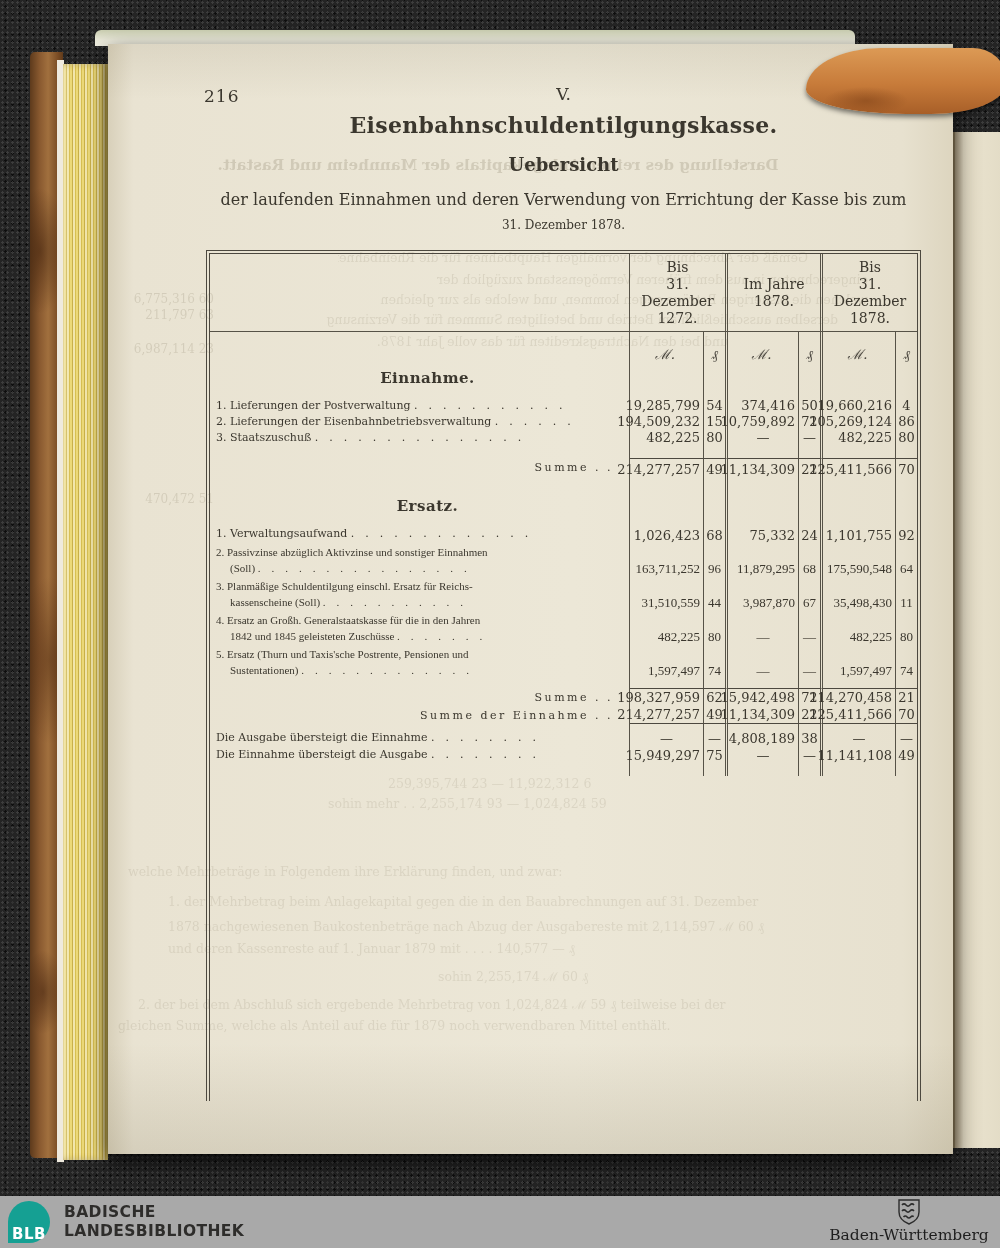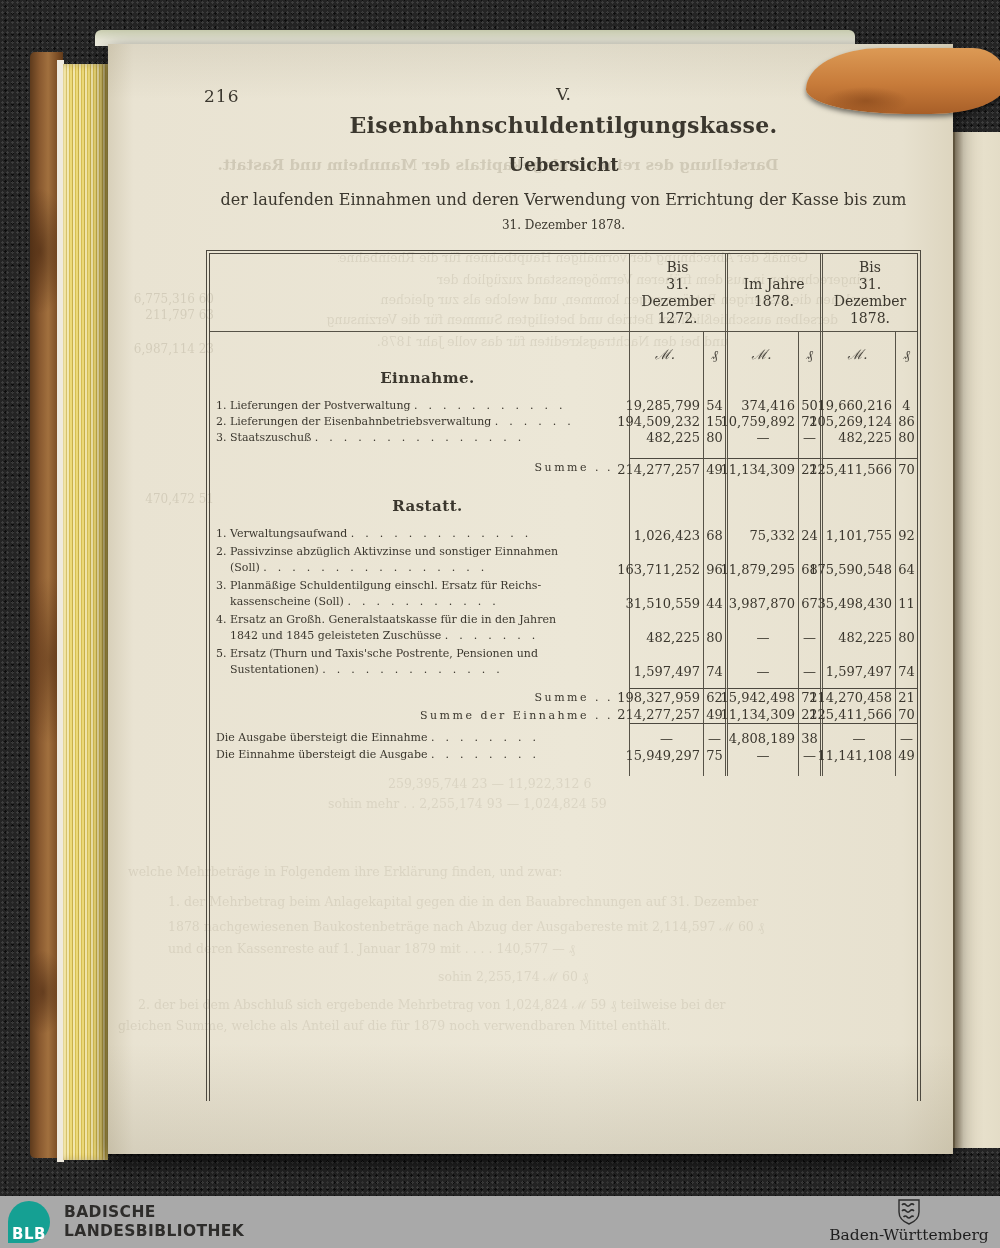--- a/index.html
+++ b/index.html
@@ -57,21 +57,21 @@
   .lc{width:420px;border-right:1px solid #565247;padding:0 4px 0 20px;text-indent:-14px;
       white-space:pre-line;font-size:11px;line-height:16px;}
   .m1{width:74px;} .p1{width:24px;} .m2{width:71px;} .p2{width:24px;} .m3{width:73px;} .p3{width:21px;}
   .vm{border-right:1px solid #565247;display:flex;justify-content:flex-end;align-items:flex-end;
       padding:0 3px 1px 0;font-size:13px;}
   .vp{display:flex;justify-content:center;align-items:flex-end;padding-bottom:1px;font-size:13px;}
   .dbl{border-right:3px double #565247;}
   .nob{border-right:none;}
   .dash{justify-content:center;padding-right:0;}
   .r-gh{height:78px;} .r-cur{height:32px;} .r-sec{height:20px;} .r-i{height:16px;}
-  .r-e1{height:18px;} .r-e2{height:34px;} .r-sum{height:20px;} .r-sum2{height:18px;} .r-b{height:17px;}
+  .r-e1{height:18px;} .r-e2{height:34px;font-family:Liberation Serif, serif;} .r-sum{height:20px;} .r-sum2{height:18px;} .r-b{height:17px;}
   .sp6{height:6px;} .sp8{height:8px;} .sp12{height:12px;} .sp20{height:20px;}
   .hcell{display:flex;flex-direction:column;justify-content:center;text-align:center;
       font-size:14px;line-height:17px;border-bottom:1px solid #565247;}
   .g1{width:98px;border-right:3px double #565247;}
   .g2{width:95px;border-right:3px double #565247;}
   .g3{width:94px;border-right:none;}
   .hlbl{border-right:1px solid #565247;border-bottom:1px solid #565247;width:420px;}
   .cur{font-style:italic;font-size:13.5px;color:#45413a;}
   .sec-h{text-align:center;font-weight:bold;font-size:15px;text-indent:0;letter-spacing:.5px;}
   .sum-l{text-align:right;padding-right:12px;text-indent:0;letter-spacing:2.5px;display:block;line-height:19px;}
@@ -246,21 +246,21 @@
           <div class="c lc"></div>
           <div class="c vm m1"></div>
           <div class="c vp p1 dbl"></div>
           <div class="c vm m2"></div>
           <div class="c vp p2 dbl"></div>
           <div class="c vm m3"></div>
           <div class="c vp p3 nob"></div>
         </div>
 
       <div class="trow r-sec">
-        <div class="c lc sec-h">Rastatt.</div>
+        <div class="c lc sec-h">Ersatz.</div>
         <div class="c vm m1"></div>
           <div class="c vp p1 dbl"></div>
           <div class="c vm m2"></div>
           <div class="c vp p2 dbl"></div>
           <div class="c vm m3"></div>
           <div class="c vp p3 nob"></div>
       </div>
 
       <div class="trow sp8">
           <div class="c lc"></div>

